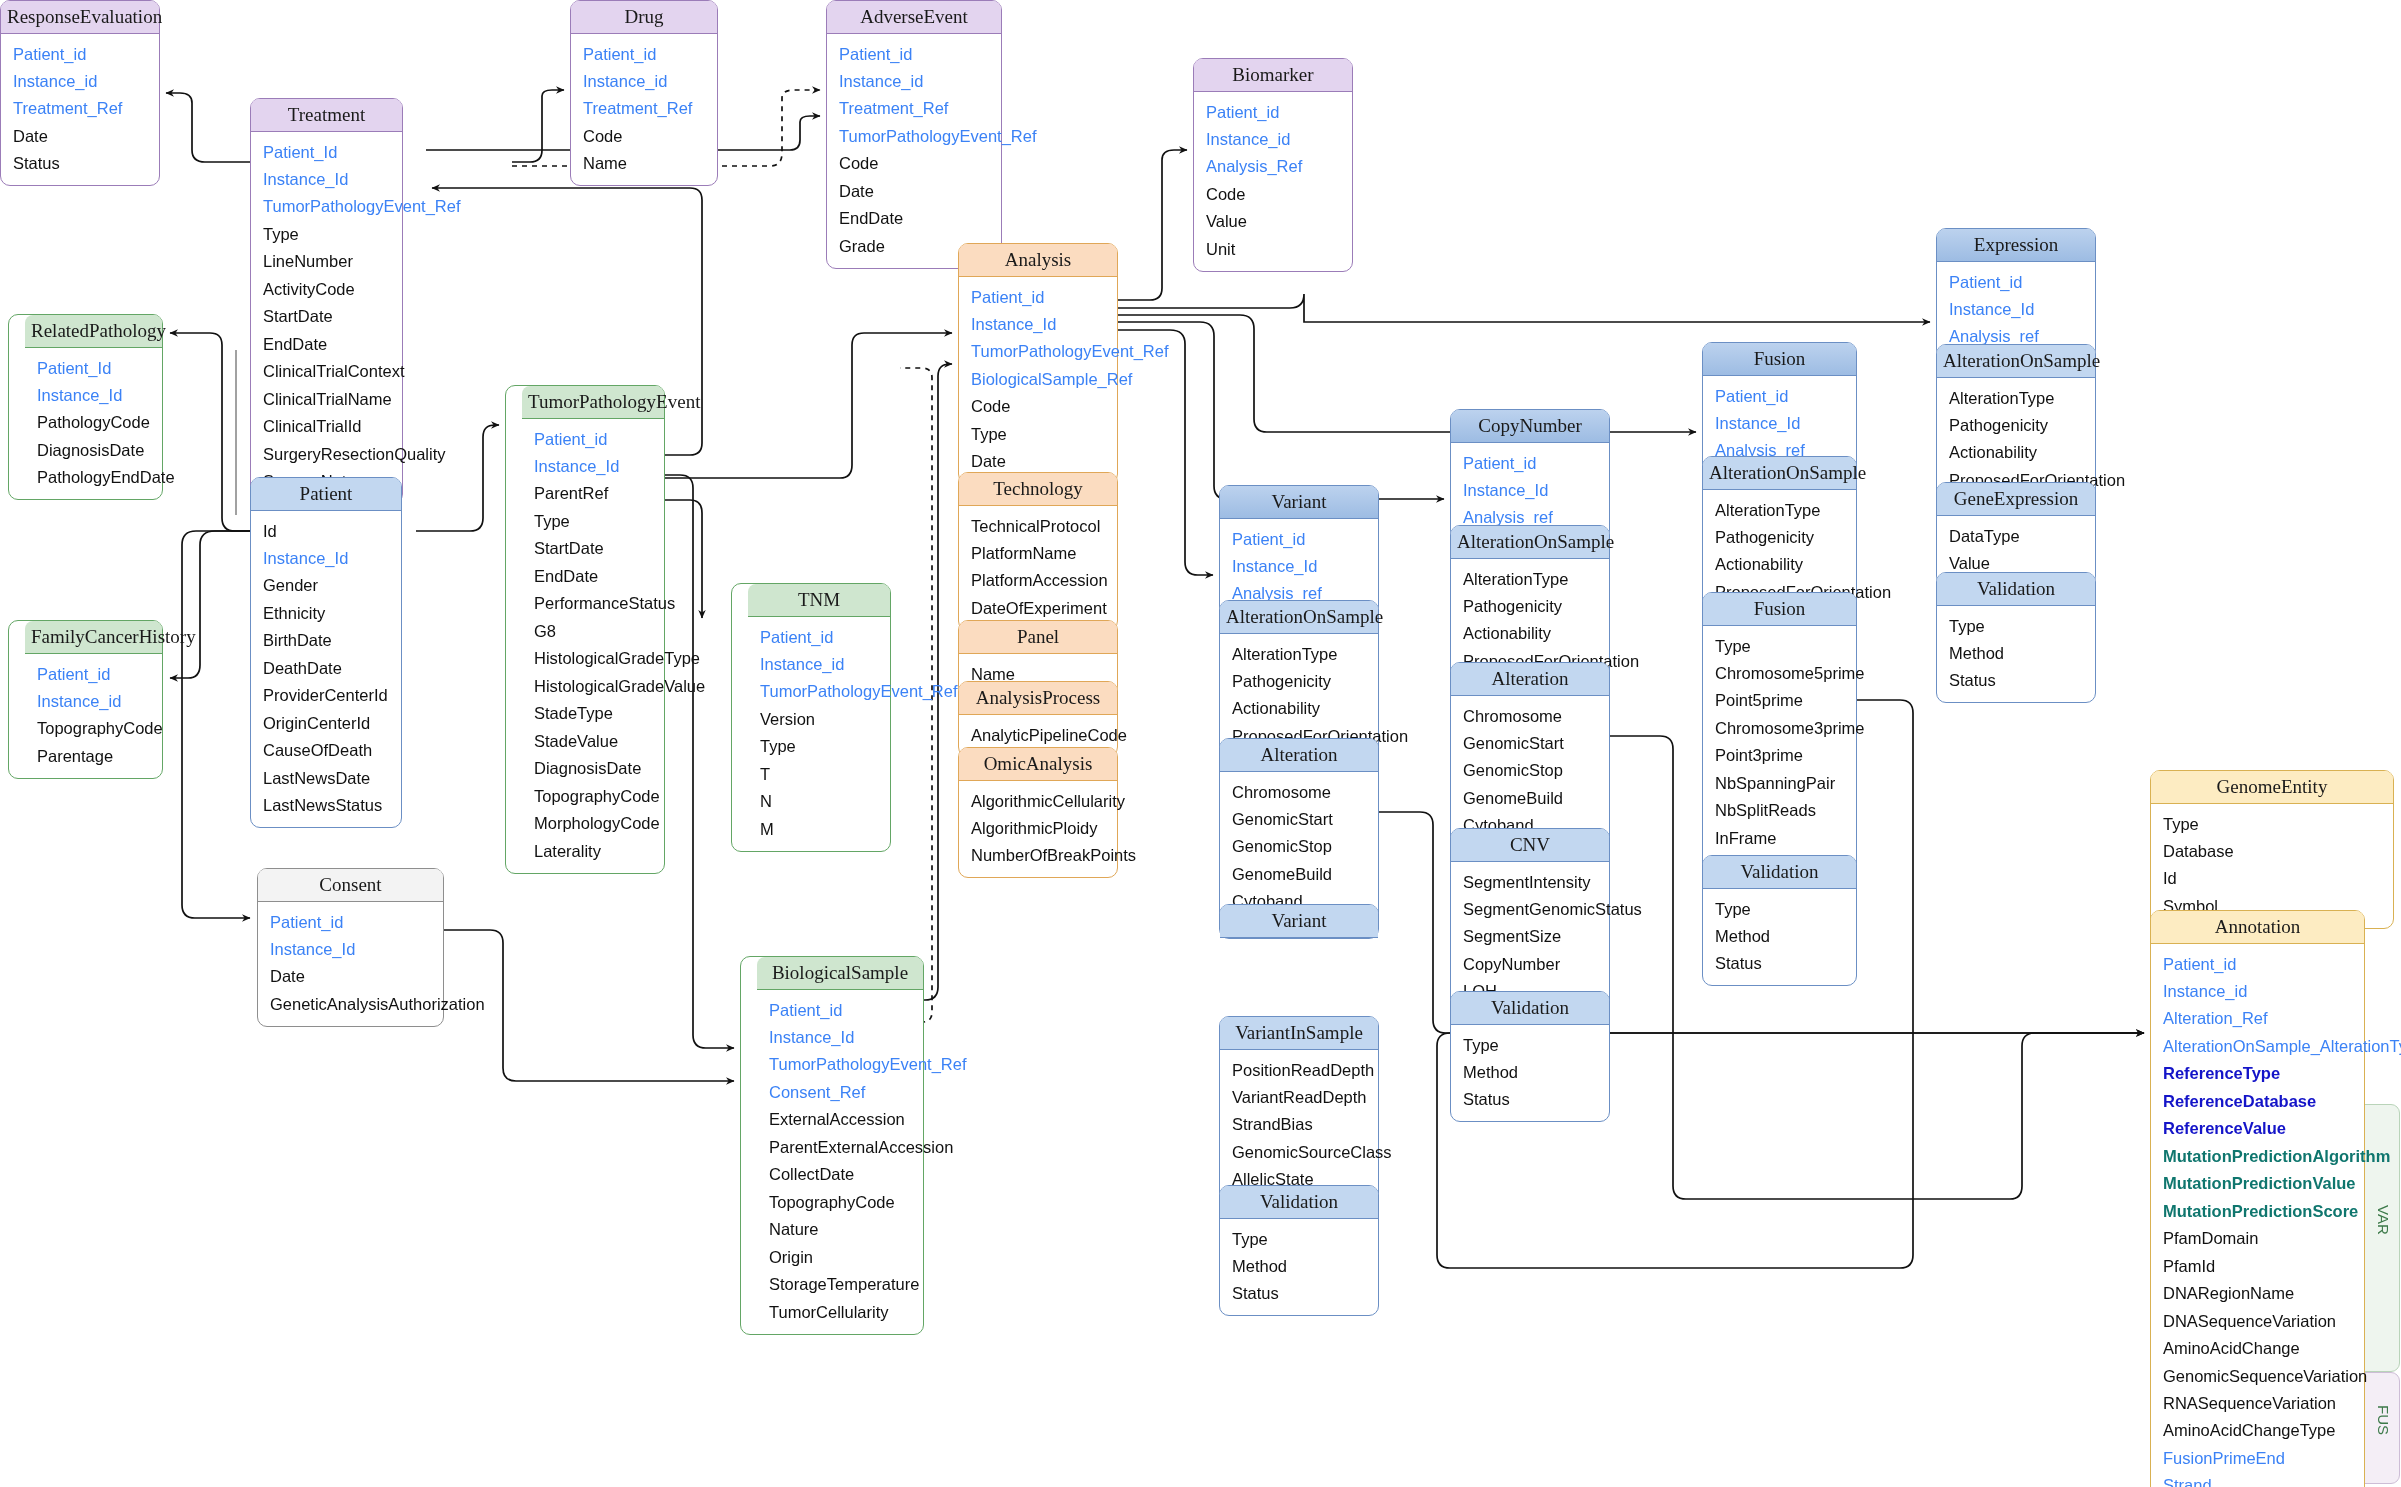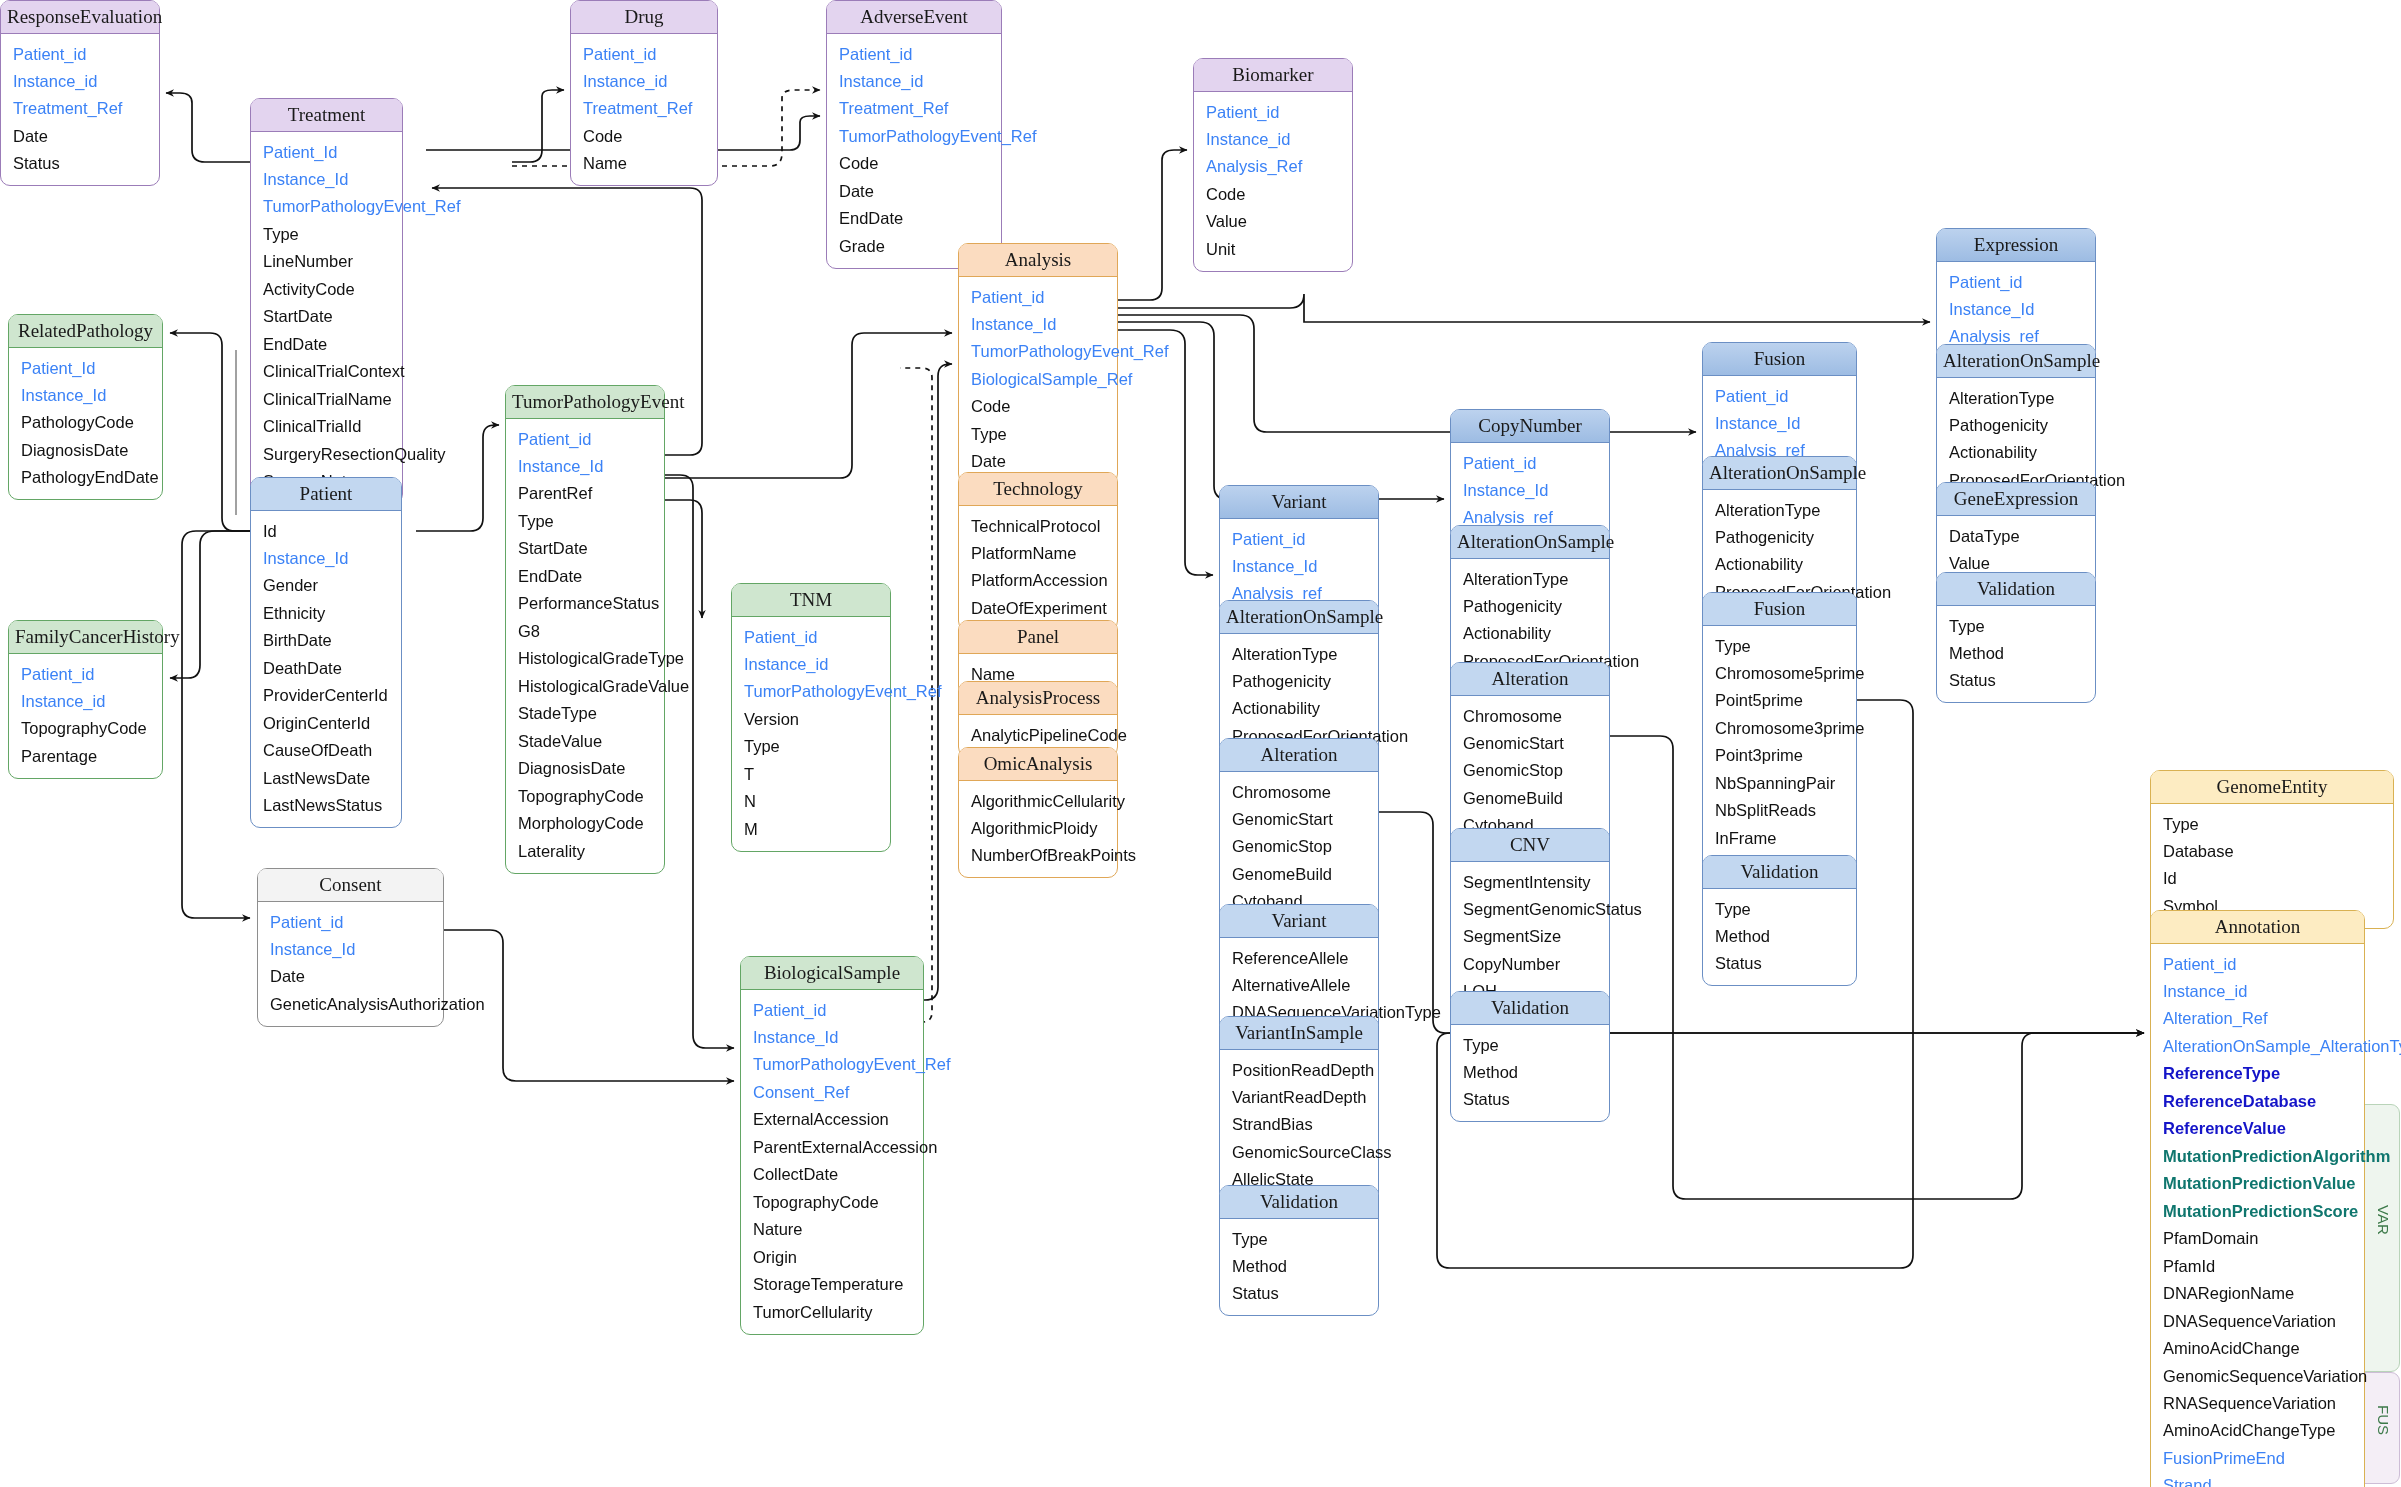--- a/index.html
+++ b/index.html
@@ -14,21 +14,21 @@
                padding:5px 6px 5px;border-radius:8px 8px 0 0;color:#1a1a1a;
                border-bottom:1.2px solid #999;}
   .entity .body{padding:6px 0 8px 0;}
   .fld{font-size:16.5px;color:#111;padding:4.5px 0 4.5px 12px;line-height:1.12;
        white-space:nowrap;}
   .fld.ref{color:#3b82f6;}
 
   
   .t-purple{border-color:#9b7cb8;}
   .t-purple>.hdr{background:#e3d4ef;border-bottom-color:#9b7cb8;}
-  .t-green{border-color:#63a665;}
+  .t-green{border-color:#63a665;padding-left:16px;}
   .t-green>.hdr{background:#cfe6cf;border-bottom-color:#63a665;}
   .t-blue{border-color:#6b8fc4;}
   .t-blue>.hdr{background:#c2d7f0;border-bottom-color:#6b8fc4;}
   .t-bluehead{border-color:#6b8fc4;}
   .t-bluehead>.hdr{background:linear-gradient(#bcd2ee,#9dbce3);border-bottom-color:#6b8fc4;}
   .t-orange{border-color:#e0a757;}
   .t-orange>.hdr{background:#fbdcc0;border-bottom-color:#e0a757;}
   .t-yellow{border-color:#d9b152;}
   .t-yellow>.hdr{background:#fdecc2;border-bottom-color:#d9b152;}
   .t-grey{border-color:#8e8e8e;}
@@ -338,25 +338,20 @@
       <div class="body">
         <div class="fld">Chromosome</div>
         <div class="fld">GenomicStart</div>
         <div class="fld">GenomicStop</div>
         <div class="fld">GenomeBuild</div>
         <div class="fld">Cytoband</div>
       </div>
     </div>
     <div class="entity t-blue" style="left: 1219px; top: 904px; width: 160px;">
       <div class="hdr">Variant</div>
-      <div class="body">
-        <div class="fld">ReferenceAllele</div>
-        <div class="fld">AlternativeAllele</div>
-        <div class="fld">DNASequenceVariationType</div>
-      </div>
     </div>
     <div class="entity t-blue" style="left: 1219px; top: 1016px; width: 160px;">
       <div class="hdr">VariantInSample</div>
       <div class="body">
         <div class="fld">PositionReadDepth</div>
         <div class="fld">VariantReadDepth</div>
         <div class="fld">StrandBias</div>
         <div class="fld">GenomicSourceClass</div>
         <div class="fld">AllelicState</div>
       </div>

